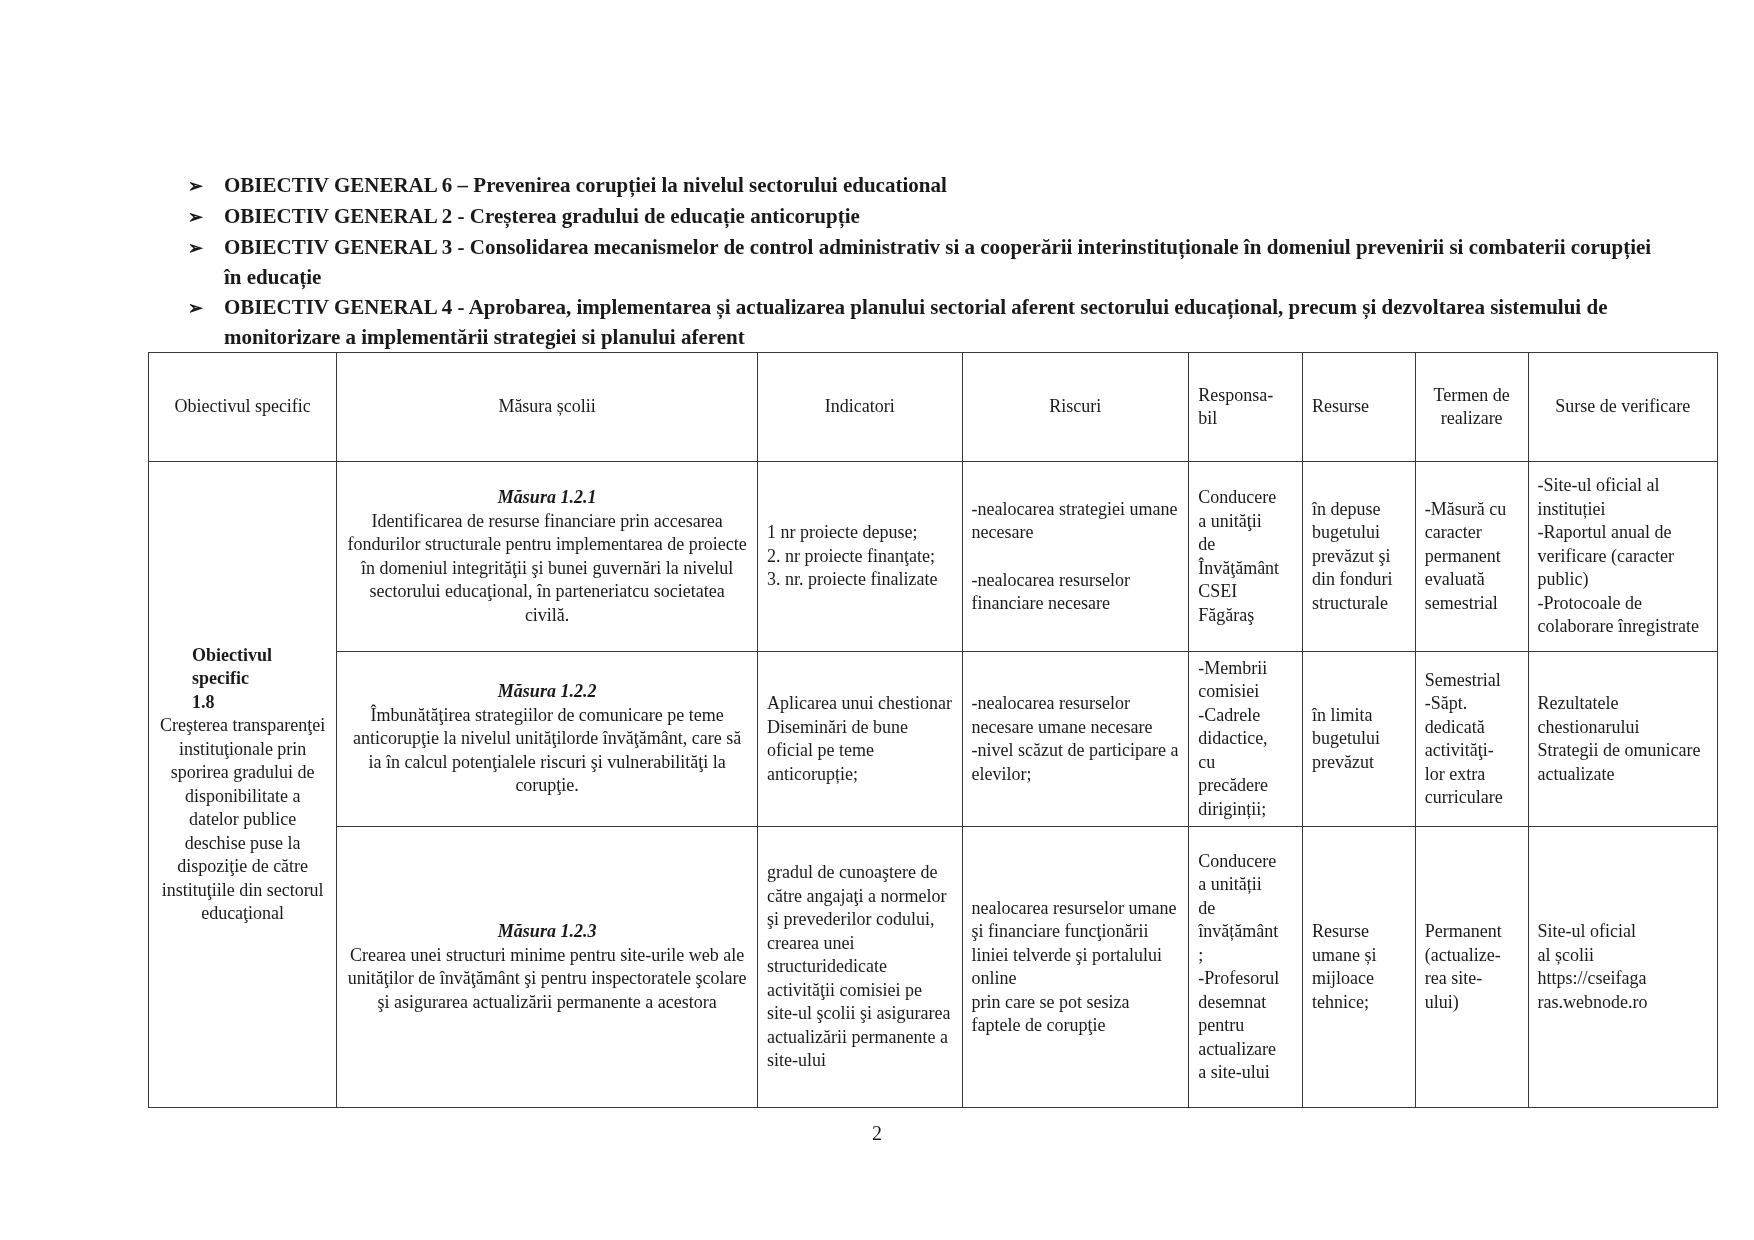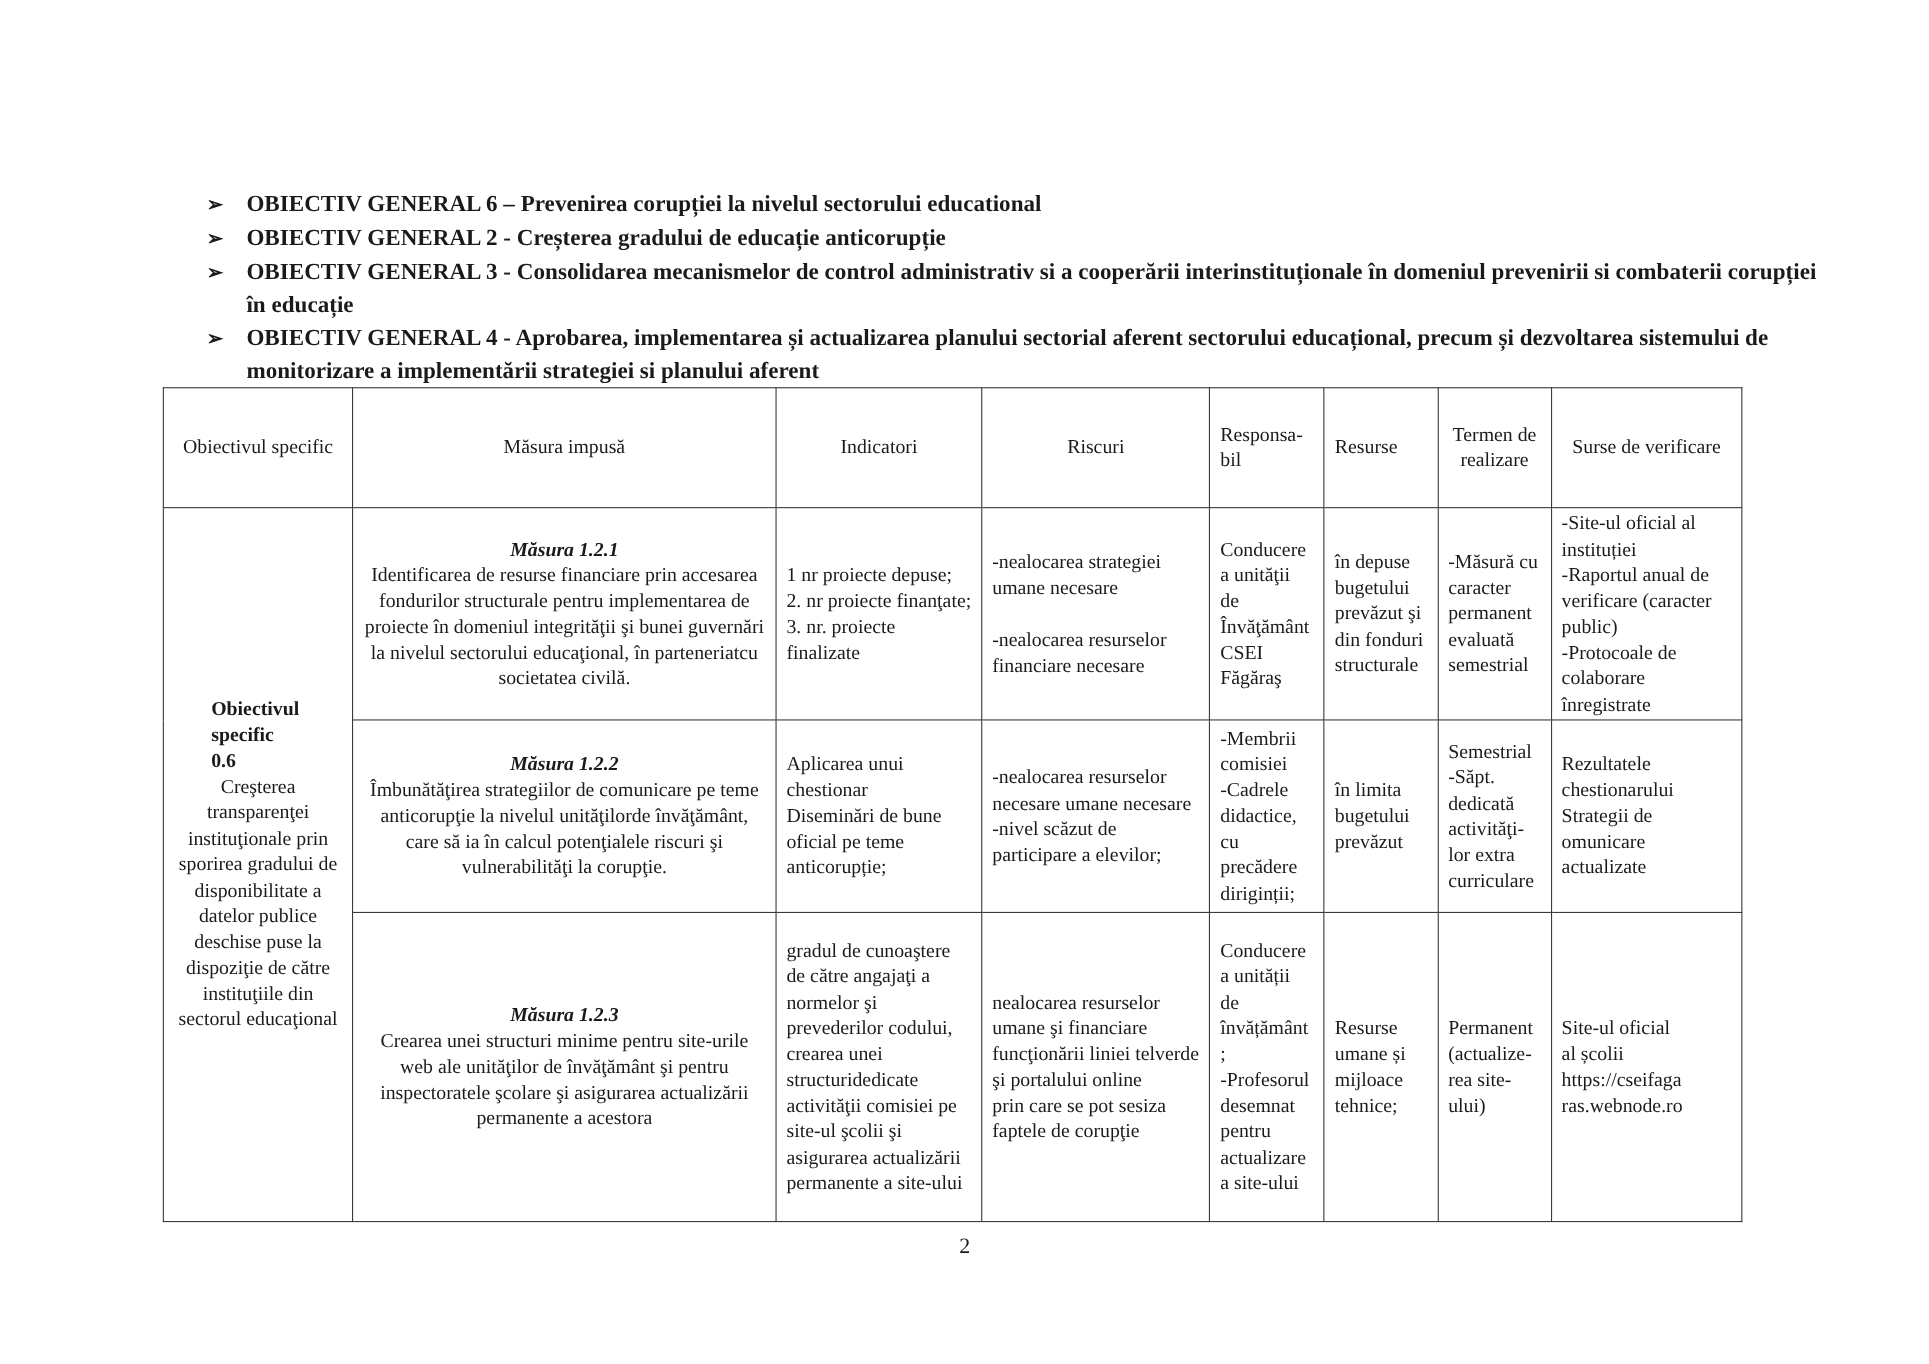--- a/index.html
+++ b/index.html
@@ -11,21 +11,21 @@
     .objectives {
       position: absolute; left: 188px; top: 170px; width: 1480px;
       font-weight: bold; font-size: 21px; line-height: 30px;
     }
     .obj-item { display: flex; align-items: flex-start; }
     .obj-bullet { width: 36px; flex: 0 0 36px; font-size: 18px; padding-top: 1px; }
     .obj-text { flex: 1; }
     table.plan {
       position: absolute; left: 148px; top: 352px;
       border-collapse: collapse; table-layout: fixed;
-      width: 1436px;
+      width: 1570px;
       font-size: 18px; line-height: 23.5px;
     }
     table.plan th, table.plan td {
       border: 1.5px solid #3a3a3a; padding: 2px 9px; vertical-align: middle;
     }
     table.plan th { font-weight: normal; height: 104px; }
     .c1 { width: 162px; }
     .c2 { width: 362px; }
     .c3 { width: 176px; }
     .c4 { width: 195px; }
@@ -78,36 +78,36 @@
       <col class="c3">
       <col class="c4">
     <col class="c5">
       <col class="c6">
       <col class="c7">
       <col class="c8">
   </colgroup>
   <thead>
     <tr>
       <th class="center">Obiectivul specific</th>
-      <th class="center">Măsura impusă</th>
+      <th class="center">Măsura școlii</th>
       <th class="center">Indicatori</th>
       <th class="center">Riscuri</th>
       <th class="left ml">Responsa-
 bil</th>
       <th class="left">Resurse</th>
       <th class="center">Termen de realizare</th>
       <th class="center">Surse de verificare</th>
     </tr>
   </thead>
   <tbody>
     <tr class="r1">
       <td rowspan="3">
         <span class="obj-title ml">Obiectivul
 specific
-0.6</span>
+1.8</span>
         <span class="obj-body">Creşterea transparenţei instituţionale prin sporirea gradului de disponibilitate a datelor publice deschise puse la dispoziţie de către instituţiile din sectorul educaţional</span>
       </td>
       <td class="center">
         <span class="m-title">Măsura 1.2.1</span>
         <span>Identificarea de resurse financiare prin accesarea fondurilor structurale pentru implementarea de proiecte în domeniul integrităţii şi bunei guvernări la nivelul sectorului educaţional, în parteneriatcu societatea civilă.</span>
       </td>
       <td class="left ml">1 nr proiecte depuse;
 2. nr proiecte finanţate;
 3. nr. proiecte finalizate</td>
       <td class="left">

